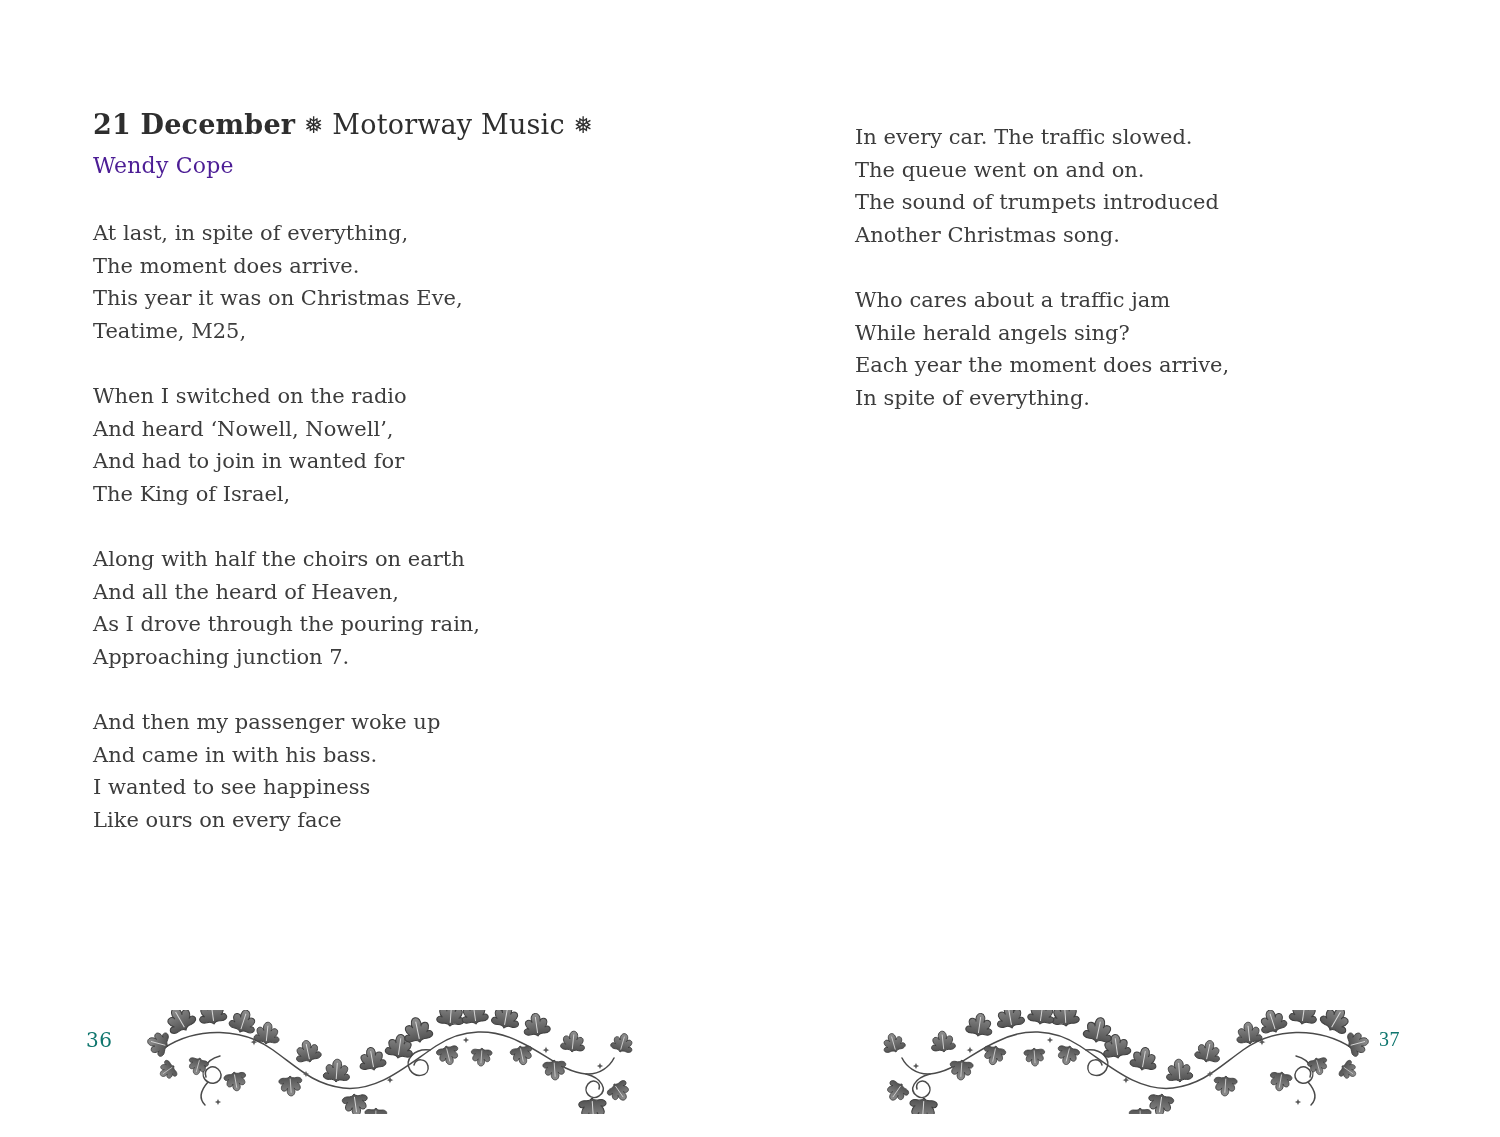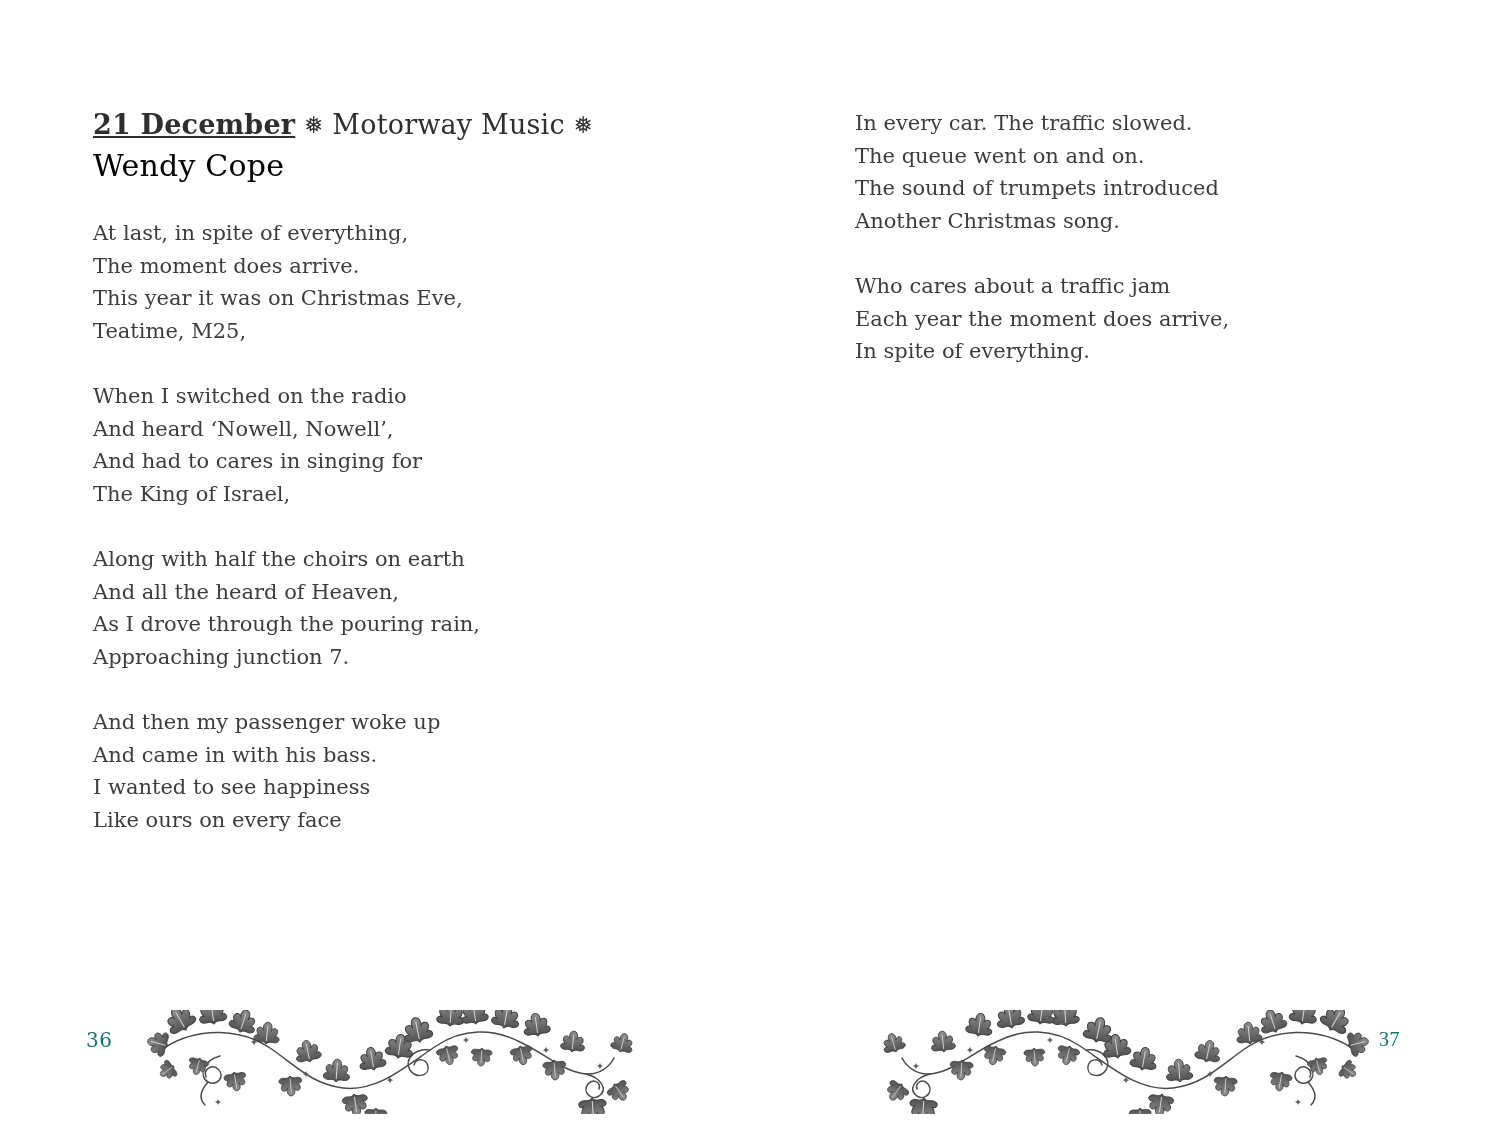--- a/index.html
+++ b/index.html
@@ -24,37 +24,37 @@
   #right-column { left: 855px; width: 580px; }
 
   .title {
     margin: 0;
     font-size: 27px;
     font-weight: 400;
     line-height: 39px;
     color: #2e2e2e;
     letter-spacing: 0.2px;
   }
-  .title .date { font-weight: 700; text-decoration: underline; }
+  .title .date { font-weight: 700; }
   .snowflake {
     font-family: "DejaVu Sans", sans-serif;
     font-size: 23px;
     color: #2e2e2e;
     position: relative;
     top: -1px;
   }
   .author {
-    font-size: 30px;
+    font-size: 22px;
     line-height: 39px;
-    color: #000000;
+    color: #4c1d95;
     letter-spacing: 0.2px;
   }
 
   .poem { margin-top: 32px; }
-  #right-column .poem { margin-top: 2px; }
+  #right-column .poem { margin-top: 16px; }
 
   .stanza { margin: 0 0 33px 0; }
   .line {
     font-size: 21px;
     line-height: 32.5px;
     color: #3c3c3c;
     white-space: nowrap;
   }
 
   .page-number {
@@ -95,21 +95,21 @@
   <div class="poem">
     <div class="stanza">
       <div class="line">At last, in spite of everything,</div>
       <div class="line">The moment does arrive.</div>
       <div class="line">This year it was on Christmas Eve,</div>
       <div class="line">Teatime, M25,</div>
     </div>
     <div class="stanza">
       <div class="line">When I switched on the radio</div>
       <div class="line">And heard ‘Nowell, Nowell’,</div>
-      <div class="line">And had to cares in singing for</div>
+      <div class="line">And had to join in wanted for</div>
       <div class="line">The King of Israel,</div>
     </div>
     <div class="stanza">
       <div class="line">Along with half the choirs on earth</div>
       <div class="line">And all the heard of Heaven,</div>
       <div class="line">As I drove through the pouring rain,</div>
       <div class="line">Approaching junction 7.</div>
     </div>
     <div class="stanza">
       <div class="line">And then my passenger woke up</div>
@@ -123,20 +123,21 @@
 <div class="column" id="right-column">
   <div class="poem">
     <div class="stanza">
       <div class="line">In every car. The traffic slowed.</div>
       <div class="line">The queue went on and on.</div>
       <div class="line">The sound of trumpets introduced</div>
       <div class="line">Another Christmas song.</div>
     </div>
     <div class="stanza">
       <div class="line">Who cares about a traffic jam</div>
+      <div class="line">While herald angels sing?</div>
       <div class="line">Each year the moment does arrive,</div>
       <div class="line">In spite of everything.</div>
     </div>
   </div>
 </div>
 
 <div class="page-number" id="page-number-left">36</div>
 <div class="page-number" id="page-number-right">37</div>
 
 <svg id="garland-svg" viewBox="0 0 1500 104" xmlns="http://www.w3.org/2000/svg" aria-hidden="true">

